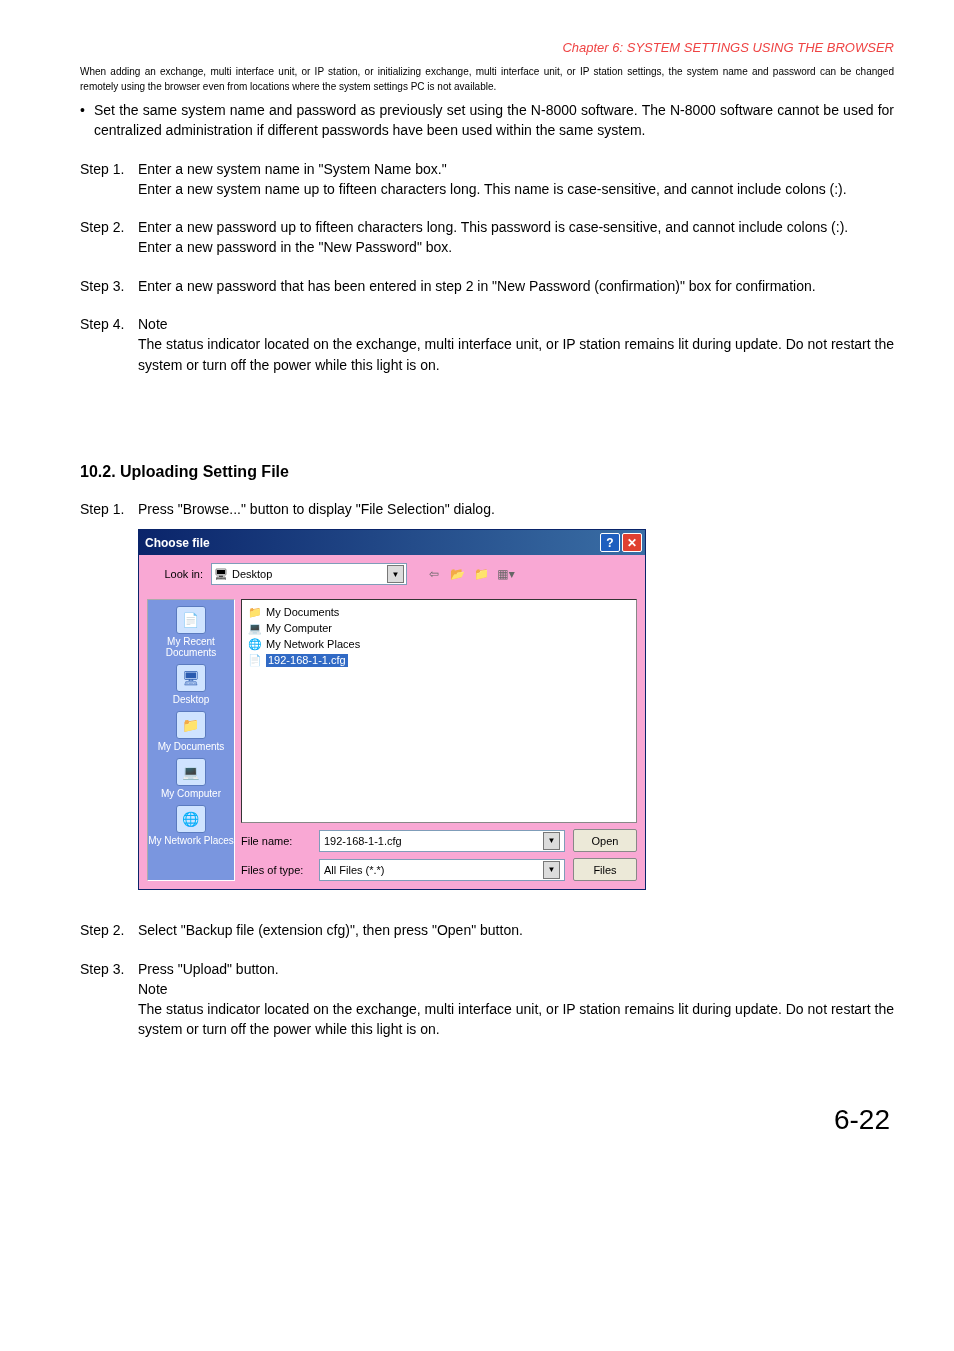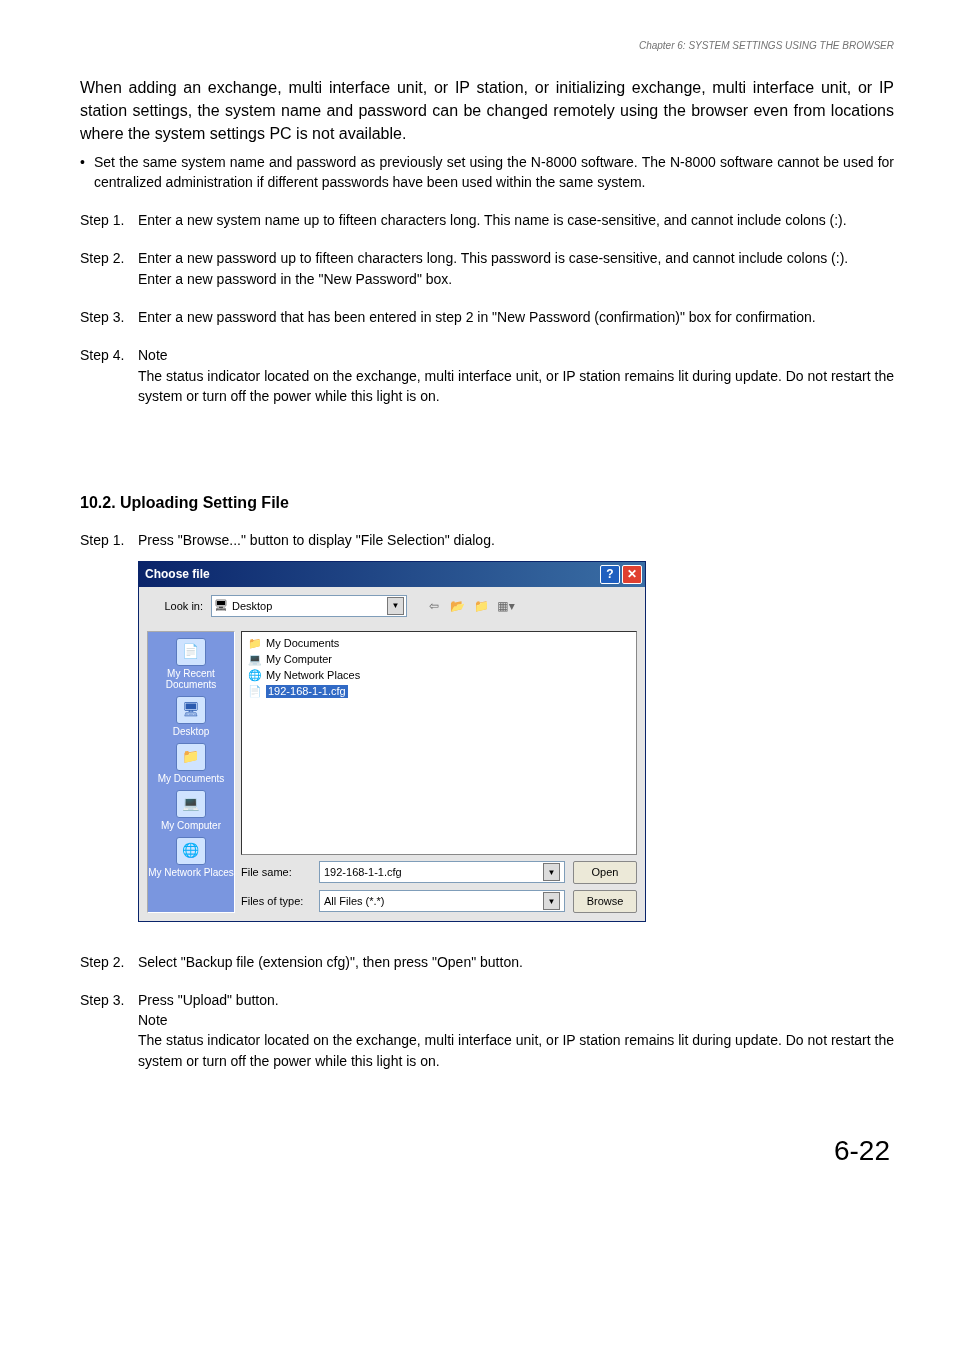--- a/index.html
+++ b/index.html
@@ -9,32 +9,32 @@
     font-family: Arial, Helvetica, sans-serif;
     color: #000;
     width: 954px;
   }
   .page {
     padding: 40px 60px 40px 80px;
     box-sizing: border-box;
   }
   .chapter-header {
     text-align: right;
-    color: #737373;
+    color: #ef4444;
     font-style: italic;
-    font-size: 10px;
-    margin-bottom: 25px;
+    font-size: 13px;
+    margin-bottom: 10px;
   }
   .section-title {
     font-weight: bold;
     font-size: 16px;
     margin: 10px 0 18px 0;
   }
   .body-text {
-    font-size: 16px;
+    font-size: 10px;
     line-height: 1.45;
     text-align: justify;
     margin: 0 0 6px 0;
   }
   .bullet-row {
     display: flex;
     font-size: 14px;
     line-height: 1.45;
     text-align: justify;
     margin-bottom: 18px;
@@ -63,21 +63,21 @@
     font-weight: normal;
   }
   .dialog-wrap {
     margin: 10px 0 30px 58px;
   }
   .dialog {
     width: 506px;
     border: 1px solid #0a246a;
     font-family: Tahoma, Arial, sans-serif;
     font-size: 11px;
-    background: #e5e5e5;
+    background: #f9a8d4;
   }
   .titlebar {
     background: linear-gradient(to right, #0a246a, #3a6ea5);
     color: #fff;
     display: flex;
     align-items: center;
     padding: 3px 3px 3px 6px;
     font-weight: bold;
     font-size: 12px;
   }
@@ -272,20 +272,21 @@
   <p class="body-text">When adding an exchange, multi interface unit, or IP station, or initializing exchange, multi interface unit, or IP station settings, the system name and password can be changed remotely using the browser even from locations where the system settings PC is not available.</p>
 
   <div class="bullet-row">
     <div class="bullet-marker">•</div>
     <div class="bullet-content">Set the same system name and password as previously set using the N-8000 software. The N-8000 software cannot be used for centralized administration if different passwords have been used within the same system.</div>
   </div>
 
   <div class="step-row">
     <div class="step-label">Step 1.</div>
     <div class="step-content">
+      <div>Enter a new system name in "System Name box."</div>
       <div>Enter a new system name up to fifteen characters long. This name is case-sensitive, and cannot include colons (:).</div>
     </div>
   </div>
 
   <div class="step-row">
     <div class="step-label">Step 2.</div>
     <div class="step-content">
       <div>Enter a new password up to fifteen characters long. This password is case-sensitive, and cannot include colons (:).</div>
       <div>Enter a new password in the "New Password" box.</div>
     </div>
@@ -377,34 +378,34 @@
               <span class="fico">🌐</span>
               <span class="fname">My Network Places</span>
             </div>
             <div class="file-item selected">
               <span class="fico">📄</span>
               <span class="fname">192-168-1-1.cfg</span>
             </div>
           </div>
           <div class="bottom-rows">
             <div class="brow">
-              <span class="blabel">File same:</span>
+              <span class="blabel">File name:</span>
               <div class="binput">
                 <span>192-168-1-1.cfg</span>
                 <span class="combo-btn">▼</span>
               </div>
               <div class="btn underline-first">Open</div>
             </div>
             <div class="brow">
               <span class="blabel">Files of type:</span>
               <div class="binput">
                 <span>All Files (*.*)</span>
                 <span class="combo-btn">▼</span>
               </div>
-              <div class="btn">Browse</div>
+              <div class="btn">Files</div>
             </div>
           </div>
         </div>
       </div>
     </div>
   </div>
 
   <div class="step-row">
     <div class="step-label">Step 2.</div>
     <div class="step-content">

